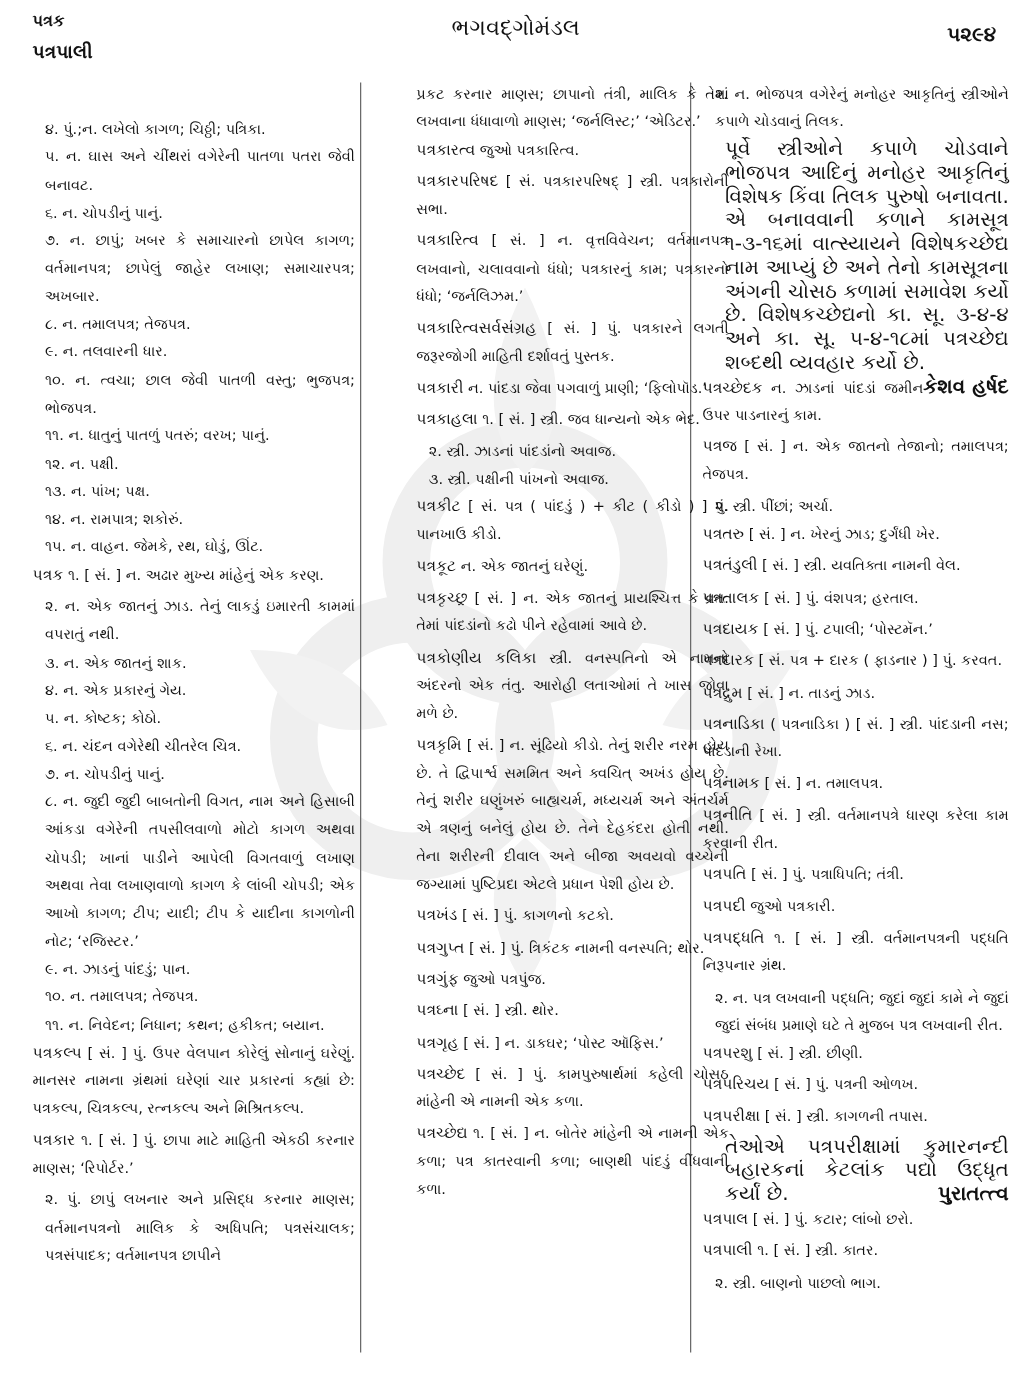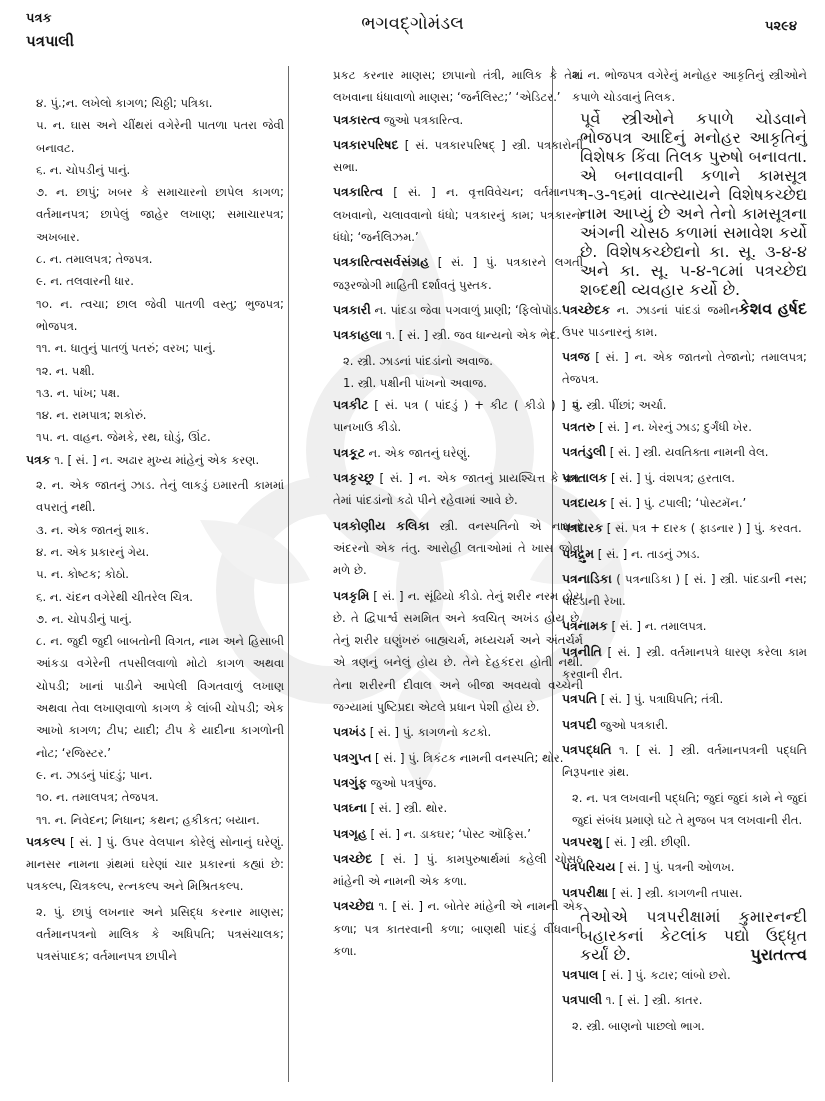--- a/index.html
+++ b/index.html
@@ -8,32 +8,32 @@
     font-family: "DejaVu Sans", sans-serif; color: #111;
   }
   .watermark {
     position: absolute; left: 170px; top: 190px; width: 500px; height: 620px;
     pointer-events: none; z-index: 0;
   }
   .header { position: absolute; left: 0; top: 0; width: 825px; height: 62px; z-index: 2; }
   .guide-top { position: absolute; left: 26px; top: 10px; font-size: 13px; font-weight: bold; }
   .guide-bottom { position: absolute; left: 26px; top: 32px; font-size: 15px; font-weight: bold; }
   .book-title { position: absolute; left: 0; width: 825px; top: 12px; text-align: center; font-size: 18px; font-weight: normal; }
-  .page-num { position: absolute; right: 28px; top: 18px; font-size: 13px; font-weight: bold; }
+  .page-num { position: absolute; right: 28px; top: 18px; font-size: 16px; font-weight: bold; }
 
   .col { position: absolute; top: 64px; z-index: 2; font-size: 11.6px; line-height: 22.3px; }
   .col-1 { left: 26px; width: 258px; margin-top: 28px; }
   .col-2 { left: 297px; width: 250px; margin-left: 36px; }
   .col-3 { left: 562px; width: 245px; }
   .divider { position: absolute; top: 66px; height: 1016px; width: 1px; background: #6a6a6a; z-index: 2; }
   .div-1 { left: 288px; }
   .div-2 { left: 552px; }
 
   .entry { margin: 0 0 3px 0; text-align: justify; }
-  .entry .head { font-weight: bold; font-size: 12.5px; }
+  .entry .head { font-weight: normal; font-size: 12.5px; }
   .sense { margin: 0; padding-left: 0; text-align: justify; }
   .sense.indent { padding-left: 10px; }
   .quote { padding-left: 18px; font-size: 16px; line-height: 19px; text-align: justify; }
   .quote .src { float: right; font-weight: bold; }
 </style>
 </head>
 <body>
 
 <svg class="watermark" viewBox="0 0 500 620">
   <g fill="none" stroke="#efefef" stroke-width="38">
@@ -77,32 +77,33 @@
     <div class="sense indent">૩. ન. એક જાતનું શાક.</div>
     <div class="sense indent">૪. ન. એક પ્રકારનું ગેય.</div>
     <div class="sense indent">૫. ન. કોષ્ટક; કોઠો.</div>
     <div class="sense indent">૬. ન. ચંદન વગેરેથી ચીતરેલ ચિત્ર.</div>
     <div class="sense indent">૭. ન. ચોપડીનું પાનું.</div>
     <div class="sense indent">૮. ન. જુદી જુદી બાબતોની વિગત, નામ અને હિસાબી આંકડા વગેરેની તપસીલવાળો મોટો કાગળ અથવા ચોપડી; ખાનાં પાડીને આપેલી વિગતવાળું લખાણ અથવા તેવા લખાણવાળો કાગળ કે લાંબી ચોપડી; એક આખો કાગળ; ટીપ; યાદી; ટીપ કે યાદીના કાગળોની નોટ; ‘રજિસ્ટર.’</div>
     <div class="sense indent">૯. ન. ઝાડનું પાંદડું; પાન.</div>
     <div class="sense indent">૧૦. ન. તમાલપત્ર; તેજપત્ર.</div>
     <div class="sense indent">૧૧. ન. નિવેદન; નિધાન; કથન; હકીકત; બયાન.</div>
     <div class="entry"><span class="head">પત્રકલ્પ</span><span> [ સં. ] પું. ઉપર વેલપાન કોરેલું સોનાનું ઘરેણું. માનસર નામના ગ્રંથમાં ઘરેણાં ચાર પ્રકારનાં કહ્યાં છે: પત્રકલ્પ, ચિત્રકલ્પ, રત્નકલ્પ અને મિશ્રિતકલ્પ.</span></div>
+    <div class="entry"><span class="head">પત્રકાર</span><span> ૧. [ સં. ] પું. છાપા માટે માહિતી એકઠી કરનાર માણસ; ‘રિપોર્ટર.’</span></div>
     <div class="sense indent">૨. પું. છાપું લખનાર અને પ્રસિદ્ધ કરનાર માણસ; વર્તમાનપત્રનો માલિક કે અધિપતિ; પત્રસંચાલક; પત્રસંપાદક; વર્તમાનપત્ર છાપીને</div>
   </div>
 <div class="col col-2">
     <div class="sense">પ્રકટ કરનાર માણસ; છાપાનો તંત્રી, માલિક કે તેમાં લખવાના ધંધાવાળો માણસ; ‘જર્નલિસ્ટ;’ ‘એડિટર.’</div>
     <div class="entry"><span class="head">પત્રકારત્વ</span><span> જુઓ પત્રકારિત્વ.</span></div>
     <div class="entry"><span class="head">પત્રકારપરિષદ</span><span> [ સં. પત્રકારપરિષદ્ ] સ્ત્રી. પત્રકારોની સભા.</span></div>
     <div class="entry"><span class="head">પત્રકારિત્વ</span><span> [ સં. ] ન. વૃત્તવિવેચન; વર્તમાનપત્ર લખવાનો, ચલાવવાનો ધંધો; પત્રકારનું કામ; પત્રકારનો ધંધો; ‘જર્નલિઝમ.’</span></div>
     <div class="entry"><span class="head">પત્રકારિત્વસર્વસંગ્રહ</span><span> [ સં. ] પું. પત્રકારને લગતી જરૂરજોગી માહિતી દર્શાવતું પુસ્તક.</span></div>
     <div class="entry"><span class="head">પત્રકારી</span><span> ન. પાંદડા જેવા પગવાળું પ્રાણી; ‘ફિલોપૉડ.’</span></div>
     <div class="entry"><span class="head">પત્રકાહલા</span><span> ૧. [ સં. ] સ્ત્રી. જવ ધાન્યનો એક ભેદ.</span></div>
     <div class="sense indent">૨. સ્ત્રી. ઝાડનાં પાંદડાંનો અવાજ.</div>
-    <div class="sense indent">1. સ્ત્રી. પક્ષીની પાંખનો અવાજ.</div>
+    <div class="sense indent">૩. સ્ત્રી. પક્ષીની પાંખનો અવાજ.</div>
     <div class="entry"><span class="head">પત્રકીટ</span><span> [ સં. પત્ર ( પાંદડું ) + કીટ ( કીડો ) ] પું. પાનખાઉ કીડો.</span></div>
     <div class="entry"><span class="head">પત્રકૂટ</span><span> ન. એક જાતનું ઘરેણું.</span></div>
     <div class="entry"><span class="head">પત્રકૃચ્છ્ર</span><span> [ સં. ] ન. એક જાતનું પ્રાયશ્ચિત્ત કે વ્રત. તેમાં પાંદડાંનો કઢો પીને રહેવામાં આવે છે.</span></div>
     <div class="entry"><span class="head">પત્રકોણીય કલિકા</span><span> સ્ત્રી. વનસ્પતિનો એ નામનો અંદરનો એક તંતુ. આરોહી લતાઓમાં તે ખાસ જોવા મળે છે.</span></div>
     <div class="entry"><span class="head">પત્રકૃમિ</span><span> [ સં. ] ન. સૂંઢિયો કીડો. તેનું શરીર નરમ હોય છે. તે દ્વિપાર્શ્વ સમમિત અને ક્વચિત્ અખંડ હોય છે. તેનું શરીર ઘણુંખરું બાહ્યચર્મ, મધ્યચર્મ અને અંતર્ચર્મ એ ત્રણનું બનેલું હોય છે. તેને દેહકંદરા હોતી નથી. તેના શરીરની દીવાલ અને બીજા અવયવો વચ્ચેની જગ્યામાં પુષ્ટિપ્રદા એટલે પ્રધાન પેશી હોય છે.</span></div>
     <div class="entry"><span class="head">પત્રખંડ</span><span> [ સં. ] પું. કાગળનો કટકો.</span></div>
     <div class="entry"><span class="head">પત્રગુપ્ત</span><span> [ સં. ] પું. ત્રિકંટક નામની વનસ્પતિ; થોર.</span></div>
     <div class="entry"><span class="head">પત્રગુંફ</span><span> જુઓ પત્રપુંજ.</span></div>
     <div class="entry"><span class="head">પત્રઘ્ના</span><span> [ સં. ] સ્ત્રી. થોર.</span></div>
     <div class="entry"><span class="head">પત્રગૃહ</span><span> [ સં. ] ન. ડાકઘર; ‘પોસ્ટ ઑફિસ.’</span></div>

